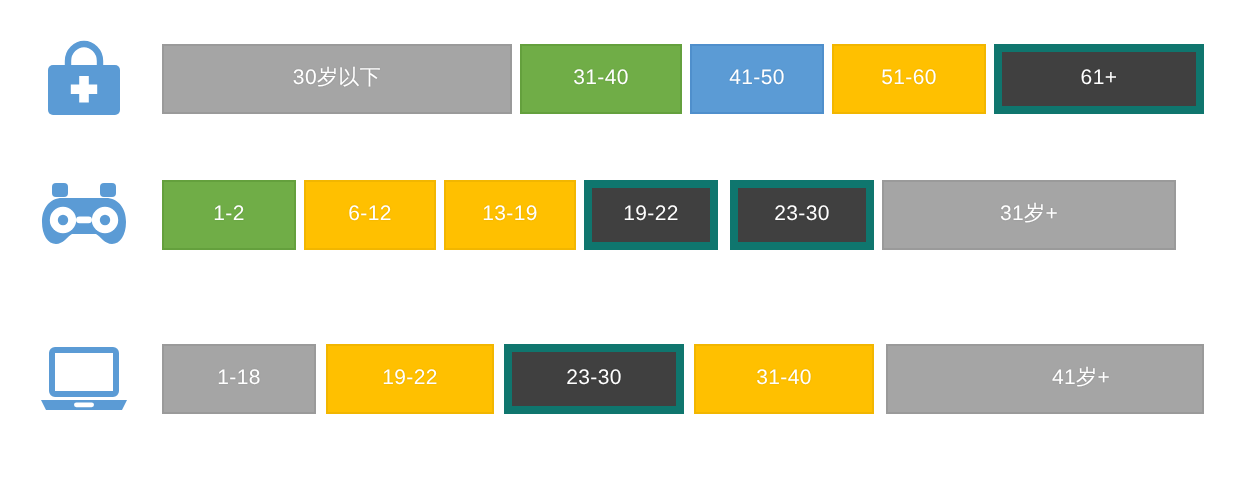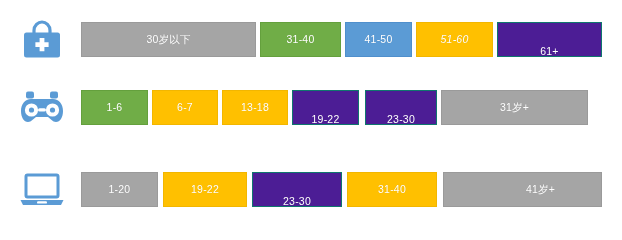--- a/index.html
+++ b/index.html
@@ -59,21 +59,21 @@
     text-shadow: 0 0 1px rgba(0,0,0,0.12);
   }
   .bar-label {
     display: block;
     pointer-events: none;
   }
   .c-gray   { background: #a5a5a5; border: 1px solid #9a9a9a; }
   .c-green  { background: #70ad47; border: 1px solid #64a03d; }
   .c-blue   { background: #5b9bd5; border: 1px solid #4f8fcc; }
   .c-yellow { background: #ffc000; border: 1px solid #f2b600; }
-  .c-orange { background: #4c1d95; border: 1px solid #0f766e; align-items: flex-end; }
+  .c-orange { background: #404040; border: 4px solid #0f766e; }
 </style>
 </head>
 <body>
 
 <div id="canvas">
 
   <div class="row" id="row-0" style="top: 12px;">
     <div class="row-icon">
       <svg width="44" height="40" viewBox="0 0 44 40" aria-hidden="true">
         <path d="M14 13 V10.5 C14 5.5 18 2 22 2 C26 2 30 5.5 30 10.5 V13" fill="none" stroke="#5B9BD5" stroke-width="3.2" stroke-linecap="round"></path>
@@ -84,21 +84,21 @@
     <div class="bars">
         <div class="bar c-gray" style="left: 0px; width: 175px;">
           <span class="bar-label">30岁以下</span>
         </div>
         <div class="bar c-green" style="left: 179px; width: 81px;">
           <span class="bar-label">31-40</span>
         </div>
         <div class="bar c-blue" style="left: 264px; width: 67px; text-align: right;">
           <span class="bar-label">41-50</span>
         </div>
-        <div class="bar c-yellow" style="left: 335px; width: 77px; font-style: italic;">
+        <div class="bar c-yellow" style="left: 335px; width: 77px;">
           <span class="bar-label">51-60</span>
         </div>
         <div class="bar c-orange" style="left: 416px; width: 105px;">
           <span class="bar-label">61+</span>
         </div>
       </div>
   </div>
 
   <div class="row" id="row-1" style="top: 80px;">
     <div class="row-icon">
@@ -108,27 +108,27 @@
         <path d="M12 9 H34 C40 9 44 14 44 21 C44 27.5 41 32 37 32 C33.5 32 31.5 28.5 29 27 H17 C14.5 28.5 12.5 32 9 32 C5 32 2 27.5 2 21 C2 14 6 9 12 9 Z" fill="#5B9BD5"></path>
         <circle cx="12.5" cy="20" r="6.6" fill="#FFFFFF"></circle>
         <circle cx="33.5" cy="20" r="6.6" fill="#FFFFFF"></circle>
         <circle cx="12.5" cy="20" r="2.6" fill="#5B9BD5"></circle>
         <circle cx="33.5" cy="20" r="2.6" fill="#5B9BD5"></circle>
         <rect x="19" y="18.2" width="8" height="3.4" rx="1.7" fill="#FFFFFF"></rect>
       </svg>
     </div>
     <div class="bars">
         <div class="bar c-green" style="left: 0px; width: 67px;">
-          <span class="bar-label">1-6</span>
+          <span class="bar-label">1-2</span>
         </div>
         <div class="bar c-yellow" style="left: 71px; width: 66px;">
-          <span class="bar-label">6-7</span>
+          <span class="bar-label">6-12</span>
         </div>
         <div class="bar c-yellow" style="left: 141px; width: 66px;">
-          <span class="bar-label">13-18</span>
+          <span class="bar-label">13-19</span>
         </div>
         <div class="bar c-orange" style="left: 211px; width: 67px;">
           <span class="bar-label">19-22</span>
         </div>
         <div class="bar c-orange" style="left: 284px; width: 72px;">
           <span class="bar-label">23-30</span>
         </div>
         <div class="bar c-gray" style="left: 360px; width: 147px;">
           <span class="bar-label">31岁+</span>
         </div>
@@ -138,21 +138,21 @@
   <div class="row" id="row-2" style="top: 162px;">
     <div class="row-icon">
       <svg width="48" height="36" viewBox="0 0 48 36" aria-hidden="true">
         <rect x="8" y="3" width="32" height="22" rx="1.5" fill="#FFFFFF" stroke="#5B9BD5" stroke-width="3"></rect>
         <path d="M2.5 28 H45.5 L43 33 H5 Z" fill="#5B9BD5"></path>
         <rect x="19" y="29.2" width="10" height="2.4" rx="1.2" fill="#FFFFFF"></rect>
       </svg>
     </div>
     <div class="bars">
         <div class="bar c-gray" style="left: 0px; width: 77px;">
-          <span class="bar-label">1-20</span>
+          <span class="bar-label">1-18</span>
         </div>
         <div class="bar c-yellow" style="left: 82px; width: 84px;">
           <span class="bar-label">19-22</span>
         </div>
         <div class="bar c-orange" style="left: 171px; width: 90px;">
           <span class="bar-label">23-30</span>
         </div>
         <div class="bar c-yellow" style="left: 266px; width: 90px;">
           <span class="bar-label">31-40</span>
         </div>

